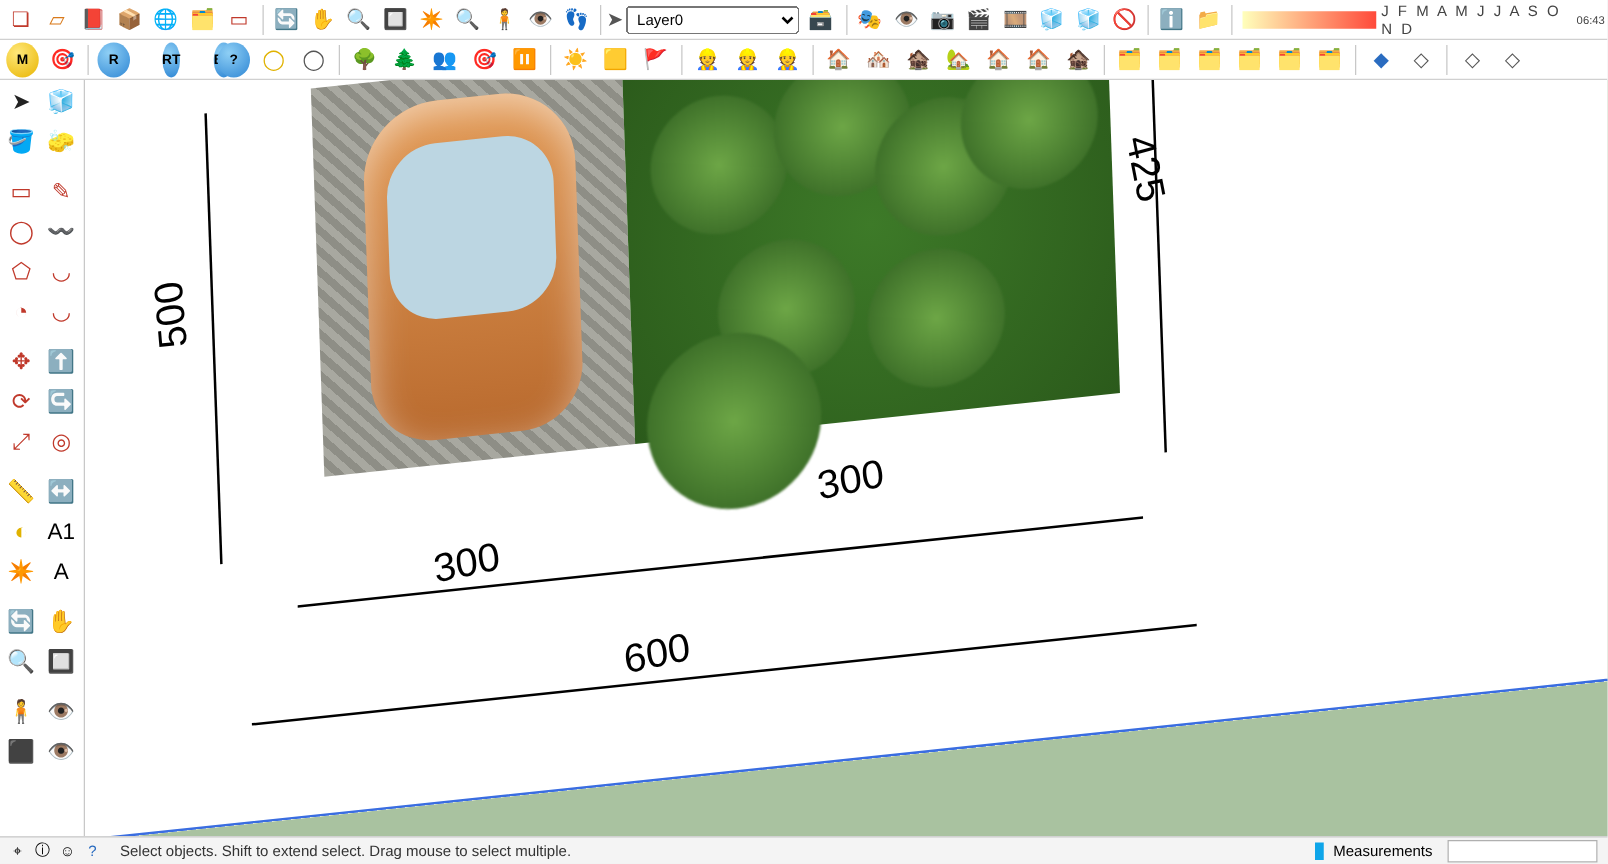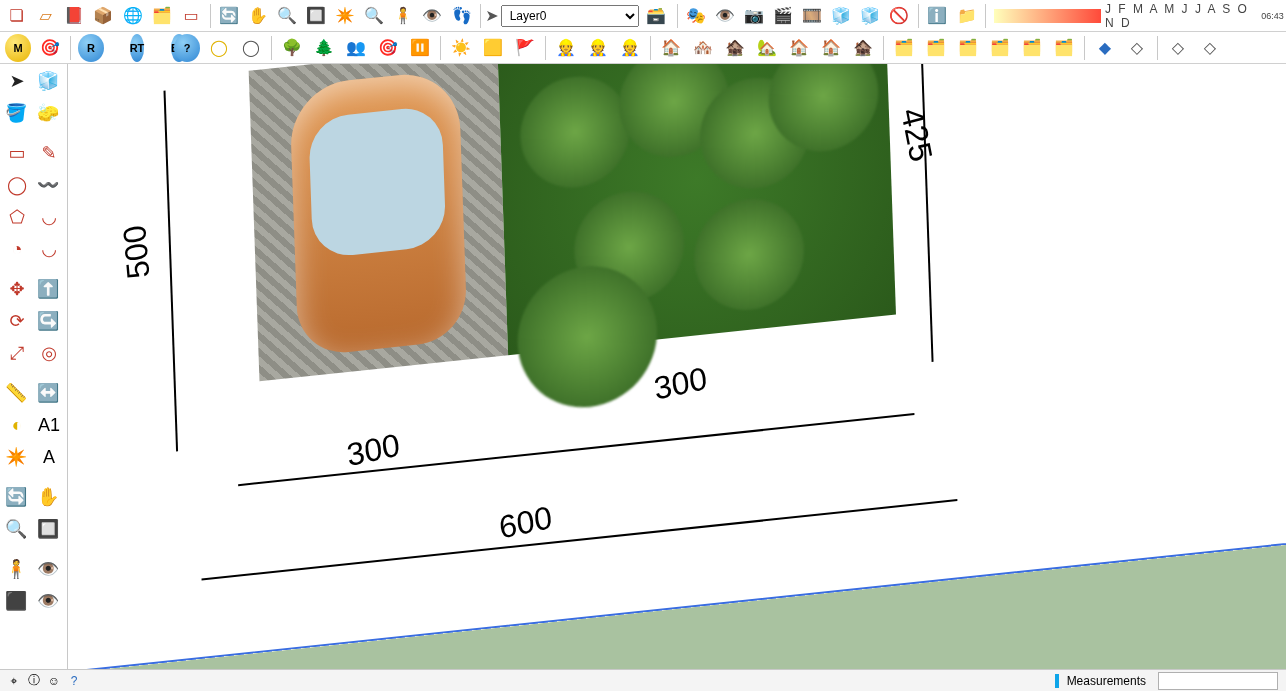--- a/index.html
+++ b/index.html
@@ -193,21 +193,21 @@
 }
 .statusbar .sbtn {
   width: 20px; height:20px;
   display:flex;align-items:center;justify-content:center;
   border:1px solid transparent;
   cursor:pointer;
 }
 .status-text { margin-left: 12px; color: #333; }
 .meas-label {
   margin-left: auto;
-  border-left: 4px solid #0ea5e9;
+  border-left: 7px solid #0ea5e9;
   padding: 0 8px;
 }
 .meas-box {
   width: 120px;
   height: 18px;
   border: 1px solid #b0b0b0;
   background: #fff;
   margin: 0 4px;
 }
 
@@ -383,15 +383,16 @@
     <div class="dimline" style="left:320px;top:630px;width:680px"></div>
     <div class="dimline" style="left:280px;top:720px;width:760px"></div>
   </div>
 </div>
 
 <div class="statusbar">
   <div class="sbtn">⌖</div>
   <div class="sbtn">ⓘ</div>
   <div class="sbtn">☺</div>
   <div class="sbtn iblu">?</div>
+  <span class="status-text">Select objects. Shift to extend select. Drag mouse to select multiple.</span>
   <span class="meas-label">Measurements</span>
   <div class="meas-box"></div>
 </div>
 
 </body></html>

